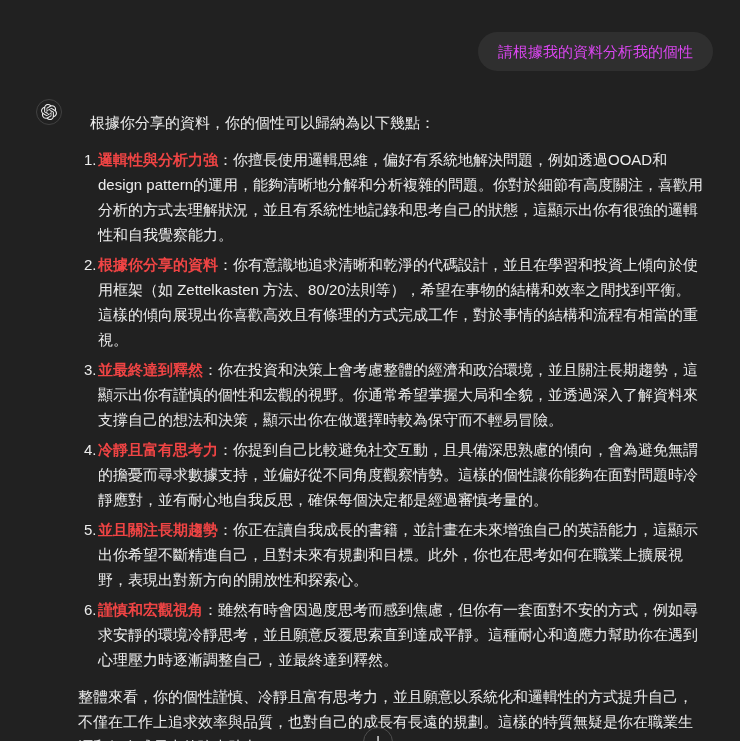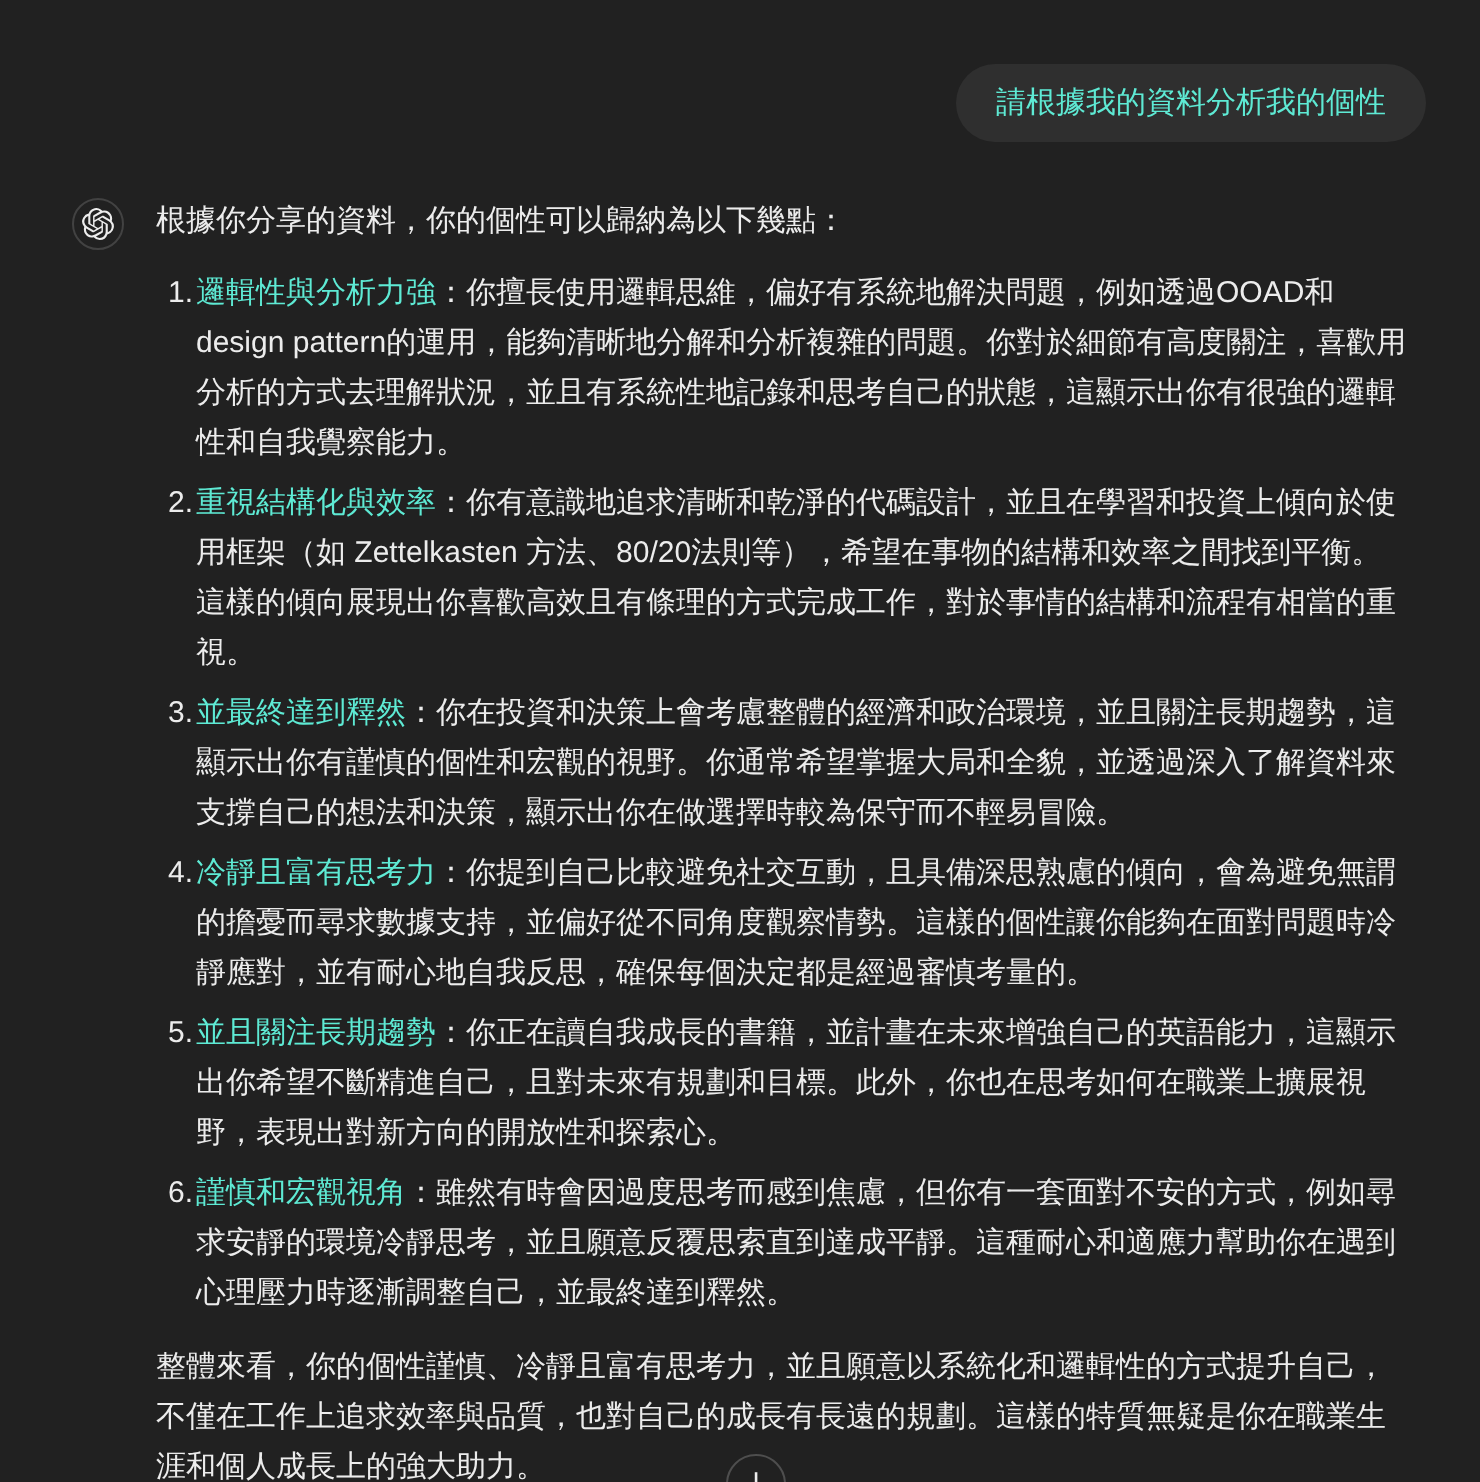--- a/index.html
+++ b/index.html
@@ -13,21 +13,21 @@
   }
   .conversation {
     width: 740px; height: 741px;
     padding: 32px 27px 0 36px;
     position: relative;
   }
   
   .user-row { display: flex; justify-content: flex-end; }
   .user-bubble {
     background: #2f2f2f;
-    color: #5eead4;
+    color: #d946ef;
     border-radius: 20px;
     padding: 9px 20px;
     font-size: 15px;
     line-height: 21px;
     max-width: 480px;
     white-space: nowrap;
   }
   
   .assistant-row {
     display: flex;
@@ -44,36 +44,36 @@
     margin-top: 1px;
   }
   .avatar svg { width: 16px; height: 16px; fill: #ececec; }
   .assistant-content {
     margin-left: 16px;
     width: 627px;
     font-size: 15px;
     line-height: 25px;
     color: #ececec;
   }
-  .intro { margin: 0; }
+  .intro { margin: 12px; }
   ol.points {
     list-style: none;
     margin-top: 11px;
   }
   ol.points li {
     display: flex;
     margin-bottom: 5px;
   }
   .li-num {
     min-width: 20px;
     padding-left: 6px;
     flex-shrink: 0;
   }
   .li-text { flex: 1; }
-  .li-text strong { font-weight: 400; color: #5eead4; }
+  .li-text strong { font-weight: 700; color: #ef4444; }
   .closing { margin-top: 12px; }
   
   .scroll-btn {
     position: absolute;
     left: 363px; top: 727px;
     width: 30px; height: 30px;
     border-radius: 50%;
     background: #212121;
     border: 1px solid #4e4e4e;
     color: #ececec;
@@ -106,21 +106,21 @@
     <div class="assistant-content">
       <p class="intro">根據你分享的資料，你的個性可以歸納為以下幾點：</p>
 
       <ol class="points">
         <li>
           <span class="li-num">1.</span>
           <span class="li-text"><strong>邏輯性與分析力強</strong><span>：你擅長使用邏輯思維，偏好有系統地解決問題，例如透過OOAD和design pattern的運用，能夠清晰地分解和分析複雜的問題。你對於細節有高度關注，喜歡用分析的方式去理解狀況，並且有系統性地記錄和思考自己的狀態，這顯示出你有很強的邏輯性和自我覺察能力。</span></span>
         </li>
         <li>
           <span class="li-num">2.</span>
-          <span class="li-text"><strong>重視結構化與效率</strong><span>：你有意識地追求清晰和乾淨的代碼設計，並且在學習和投資上傾向於使用框架（如 Zettelkasten 方法、80/20法則等），希望在事物的結構和效率之間找到平衡。這樣的傾向展現出你喜歡高效且有條理的方式完成工作，對於事情的結構和流程有相當的重視。</span></span>
+          <span class="li-text"><strong>根據你分享的資料</strong><span>：你有意識地追求清晰和乾淨的代碼設計，並且在學習和投資上傾向於使用框架（如 Zettelkasten 方法、80/20法則等），希望在事物的結構和效率之間找到平衡。這樣的傾向展現出你喜歡高效且有條理的方式完成工作，對於事情的結構和流程有相當的重視。</span></span>
         </li>
         <li>
           <span class="li-num">3.</span>
           <span class="li-text"><strong>並最終達到釋然</strong><span>：你在投資和決策上會考慮整體的經濟和政治環境，並且關注長期趨勢，這顯示出你有謹慎的個性和宏觀的視野。你通常希望掌握大局和全貌，並透過深入了解資料來支撐自己的想法和決策，顯示出你在做選擇時較為保守而不輕易冒險。</span></span>
         </li>
         <li>
           <span class="li-num">4.</span>
           <span class="li-text"><strong>冷靜且富有思考力</strong><span>：你提到自己比較避免社交互動，且具備深思熟慮的傾向，會為避免無謂的擔憂而尋求數據支持，並偏好從不同角度觀察情勢。這樣的個性讓你能夠在面對問題時冷靜應對，並有耐心地自我反思，確保每個決定都是經過審慎考量的。</span></span>
         </li>
         <li>

